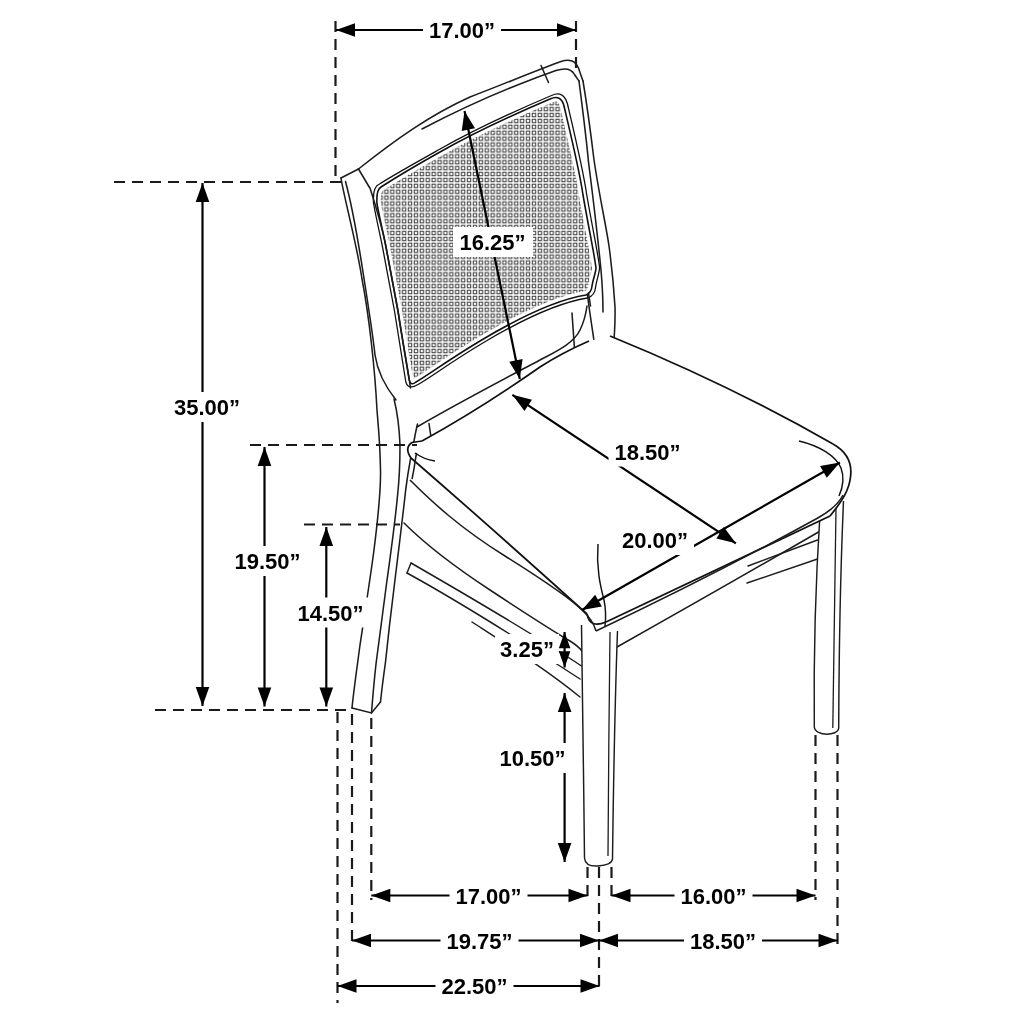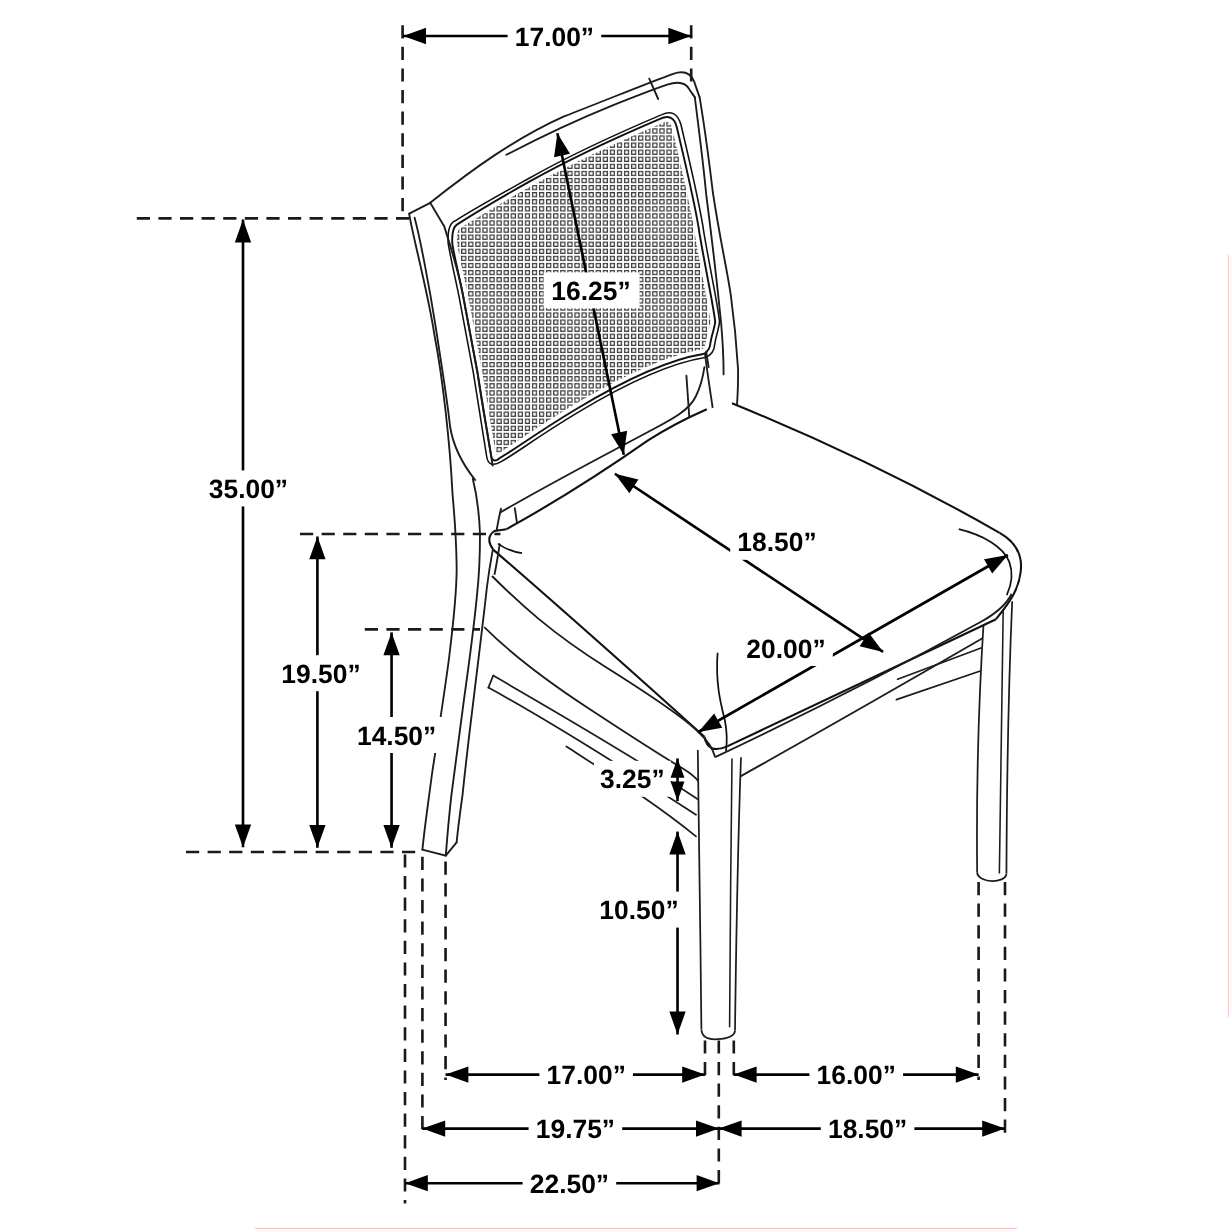--- a/index.html
+++ b/index.html
@@ -1,16 +1,16 @@
 <!DOCTYPE html>
 <html><head>
 <meta charset="utf-8">
 <style>
   html,body{margin:0;padding:0;background:#fff;}
-  .wrap{width:1024px;height:1024px;position:relative;background:#ef4444;}
+  .wrap{width:1024px;height:1024px;position:relative;background:#22c55e;}
   text{font-family:"Liberation Sans",sans-serif;font-weight:bold;font-size:22px;fill:#000;-webkit-font-smoothing:antialiased;}
 </style>
 </head>
 <body>
 <div class="wrap">
 <svg width="1024" height="1024" viewBox="0 0 1024 1024" xmlns="http://www.w3.org/2000/svg">
 <defs>
   <pattern id="cane" width="5.9" height="5.9" patternUnits="userSpaceOnUse">
     <rect x="1.25" y="1.25" width="3.4" height="3.4" fill="none" stroke="#383838" stroke-width="1"></rect>
   </pattern>

